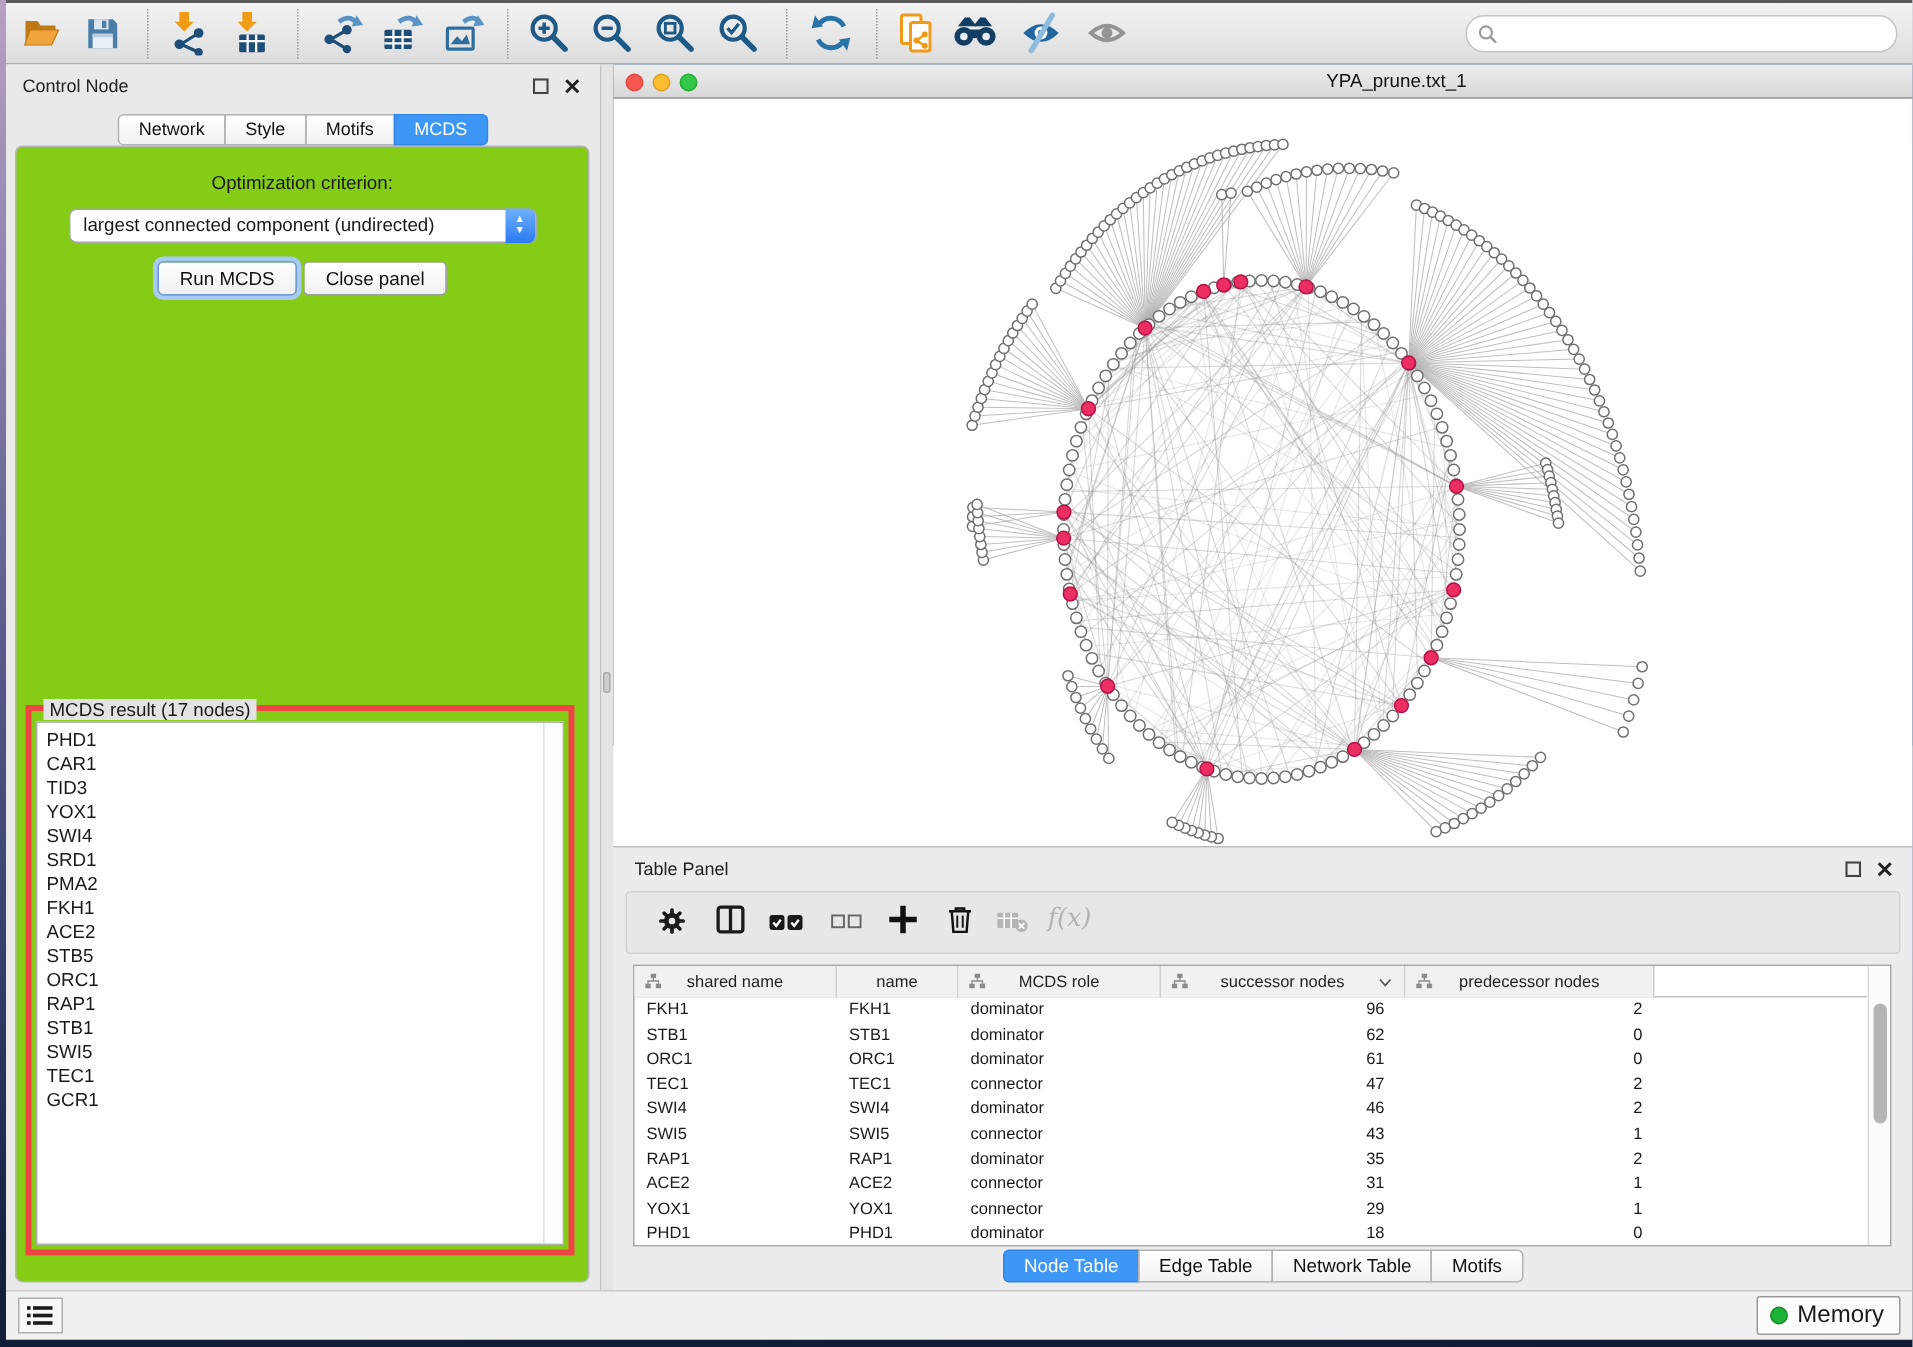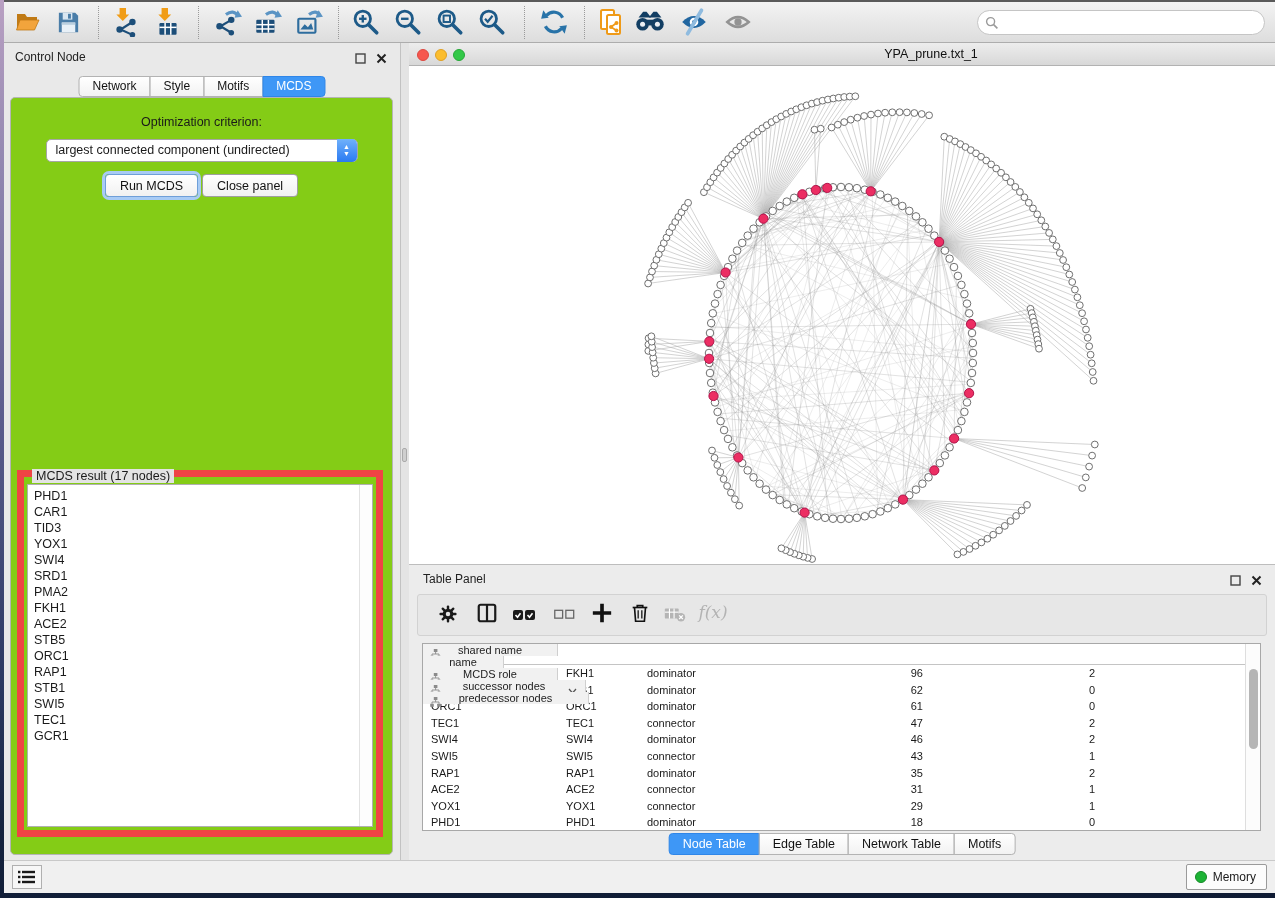--- a/index.html
+++ b/index.html
@@ -37,21 +37,21 @@
   .opt-label { text-align:center; margin-top:17px; font-size:12.5px; }
   .combo { position:relative; width:312px; height:23px; margin:10px auto 0; background:#fff;
            border:1px solid #a6a6a6; border-radius:5px; font-size:12.5px; line-height:21px; padding-left:9px; }
   .combo .stepper { position:absolute; right:0; top:-1px; width:20px; height:23px; border-radius:0 5px 5px 0;
            background:linear-gradient(#70b1fb,#2a7af2); display:flex; flex-direction:column; align-items:center; justify-content:center; gap:1px; }
   .combo .stepper span { color:#fff; font-size:7px; line-height:6px; }
   .btnrow { display:flex; justify-content:center; gap:4px; margin-top:12px; }
   .mac-btn { height:23px; padding:0 14px; font-size:12.5px; background:linear-gradient(#ffffff,#f1f1f1);
              border:1px solid #9f9f9f; border-radius:4px; color:#111; }
   .mac-btn.focused { box-shadow:0 0 0 3px #a8cbf5; border-color:#6f9fd8; }
-  .groupbox { position:absolute; left:6px; right:9px; top:372px; bottom:17px; border:7px solid #ef4444; }
+  .groupbox { position:absolute; left:6px; right:9px; top:372px; bottom:17px; border:4px solid #ef4444; }
   .group-legend { position:absolute; top:-8px; left:8px; background:#e3e3e3; padding:0 4px; font-size:12.5px; }
   .listbox { position:absolute; left:3px; right:3px; top:7px; bottom:3px; background:#fff; border:1px solid #b0b0b0; overflow:hidden; }
   .listbox .sb { position:absolute; right:0; top:0; bottom:0; width:13px; background:#fdfdfd; border-left:1px solid #e2e2e2; }
   .mcds-items { position:absolute; left:0; top:3px; right:14px; }
   .mcds-item { font-size:12.5px; line-height:16px; padding-left:6px; }
 
   
   .vsplit { position:absolute; left:397px; top:41px; width:8px; bottom:33px; background:#e4e4e4; }
   .vsplit .grab { position:absolute; left:1px; top:405px; width:5px; height:14px; background:#cfcfcf; border:1px solid #aaa; border-radius:2px; }
 
@@ -64,42 +64,42 @@
   .net-name { position:absolute; left:0; right:0; top:4px; text-align:center; padding-left:178px; font-size:12.5px; color:#111; }
   .netcanvas { position:absolute; left:0; right:0; top:23px; height:498px; background:#fff; }
 
   
   .tpanel { position:absolute; left:0; right:0; top:521px; bottom:0; background:#ececec; border-top:1px solid #bdbdbd; }
   .tp-toolbar { position:absolute; left:8px; right:8px; top:29px; height:42px; background:#e7e7e7;
                 border:1px solid #d2d2d2; border-radius:3px; }
   .tbi { position:absolute; top:7px; width:28px; height:28px; display:flex; justify-content:center; }
   .fx-label { font-family:"DejaVu Serif", serif; font-style:italic; font-size:17px; color:#b3b3b3; }
   .grid { position:absolute; left:13px; right:14px; top:78px; height:188px; background:#fff; border:1px solid #a8a8a8; overflow:hidden; }
-  .ghead { display:flex; height:21px; border-bottom:1px solid #c4c4c4; background:#fff;flex-direction:column; }
+  .ghead { display:flex; height:21px; border-bottom:1px solid #c4c4c4; background:#fff; }
   .hcell { position:relative; height:21px; background:#f1f1f1; border-right:1px solid #cfcfcf;
            display:flex; align-items:center; justify-content:center; font-size:11px; color:#222; gap:4px; }
   .hicon { position:absolute; left:7px; top:5px; }
   .sortarr { position:absolute; right:8px; top:8px; }
   .c0 { width:135px; } .c1 { width:81px; } .c2 { width:135px; } .c3 { width:163px; } .c4 { width:166px; }
   .trow { display:flex; height:16.6px; }
   .tcell { font-size:11px; line-height:16.6px; overflow:hidden; white-space:nowrap; }
   .tcell.c0,.tcell.c1,.tcell.c2 { padding-left:8px; }
   .tcell.c3 { text-align:right; padding-right:14px; }
   .tcell.c4 { text-align:right; padding-right:8px; }
   .grid .vsb { position:absolute; right:0; top:0; bottom:0; width:15px; background:#fcfcfc; border-left:1px solid #dedede; }
   .grid .vsb .thumb { position:absolute; left:2.5px; top:25px; width:9px; height:80px; background:#b5b5b5; border-radius:5px; }
   .tp-tabs { position:absolute; bottom:5px; left:50%; transform:translateX(-50%); display:flex; }
   .tp-tabs .seg { font-size:12.5px; height:22px; line-height:20px; }
 
   
   .statusbar { position:absolute; left:0; right:0; bottom:0; height:33px; background:#f0f0f0; border-top:1px solid #c9c9c9; }
   .list-btn { position:absolute; left:8px; top:4px; width:30px; height:24px; background:#f7f7f7; border:1px solid #b0b0b0;
               display:flex; align-items:center; justify-content:center; }
   .mem-btn { position:absolute; right:8px; top:3px; height:26px; padding:0 10px 0 8px; background:#fcfcfc;
-             border:1px solid #9a9a9a; border-radius:2px; display:flex; align-items:center; gap:6px; font-size:12px; }
+             border:1px solid #9a9a9a; border-radius:2px; display:flex; align-items:center; gap:6px; font-size:16px; }
   .mem-dot { width:12px; height:12px; border-radius:50%; background:#1db335; border:1px solid #168a28; }
 </style>
 </head>
 <body>
 
 <div id="screen">
   <div class="app">
 
     <div class="toolbar">
       <div class="ti" style="left:8px">

